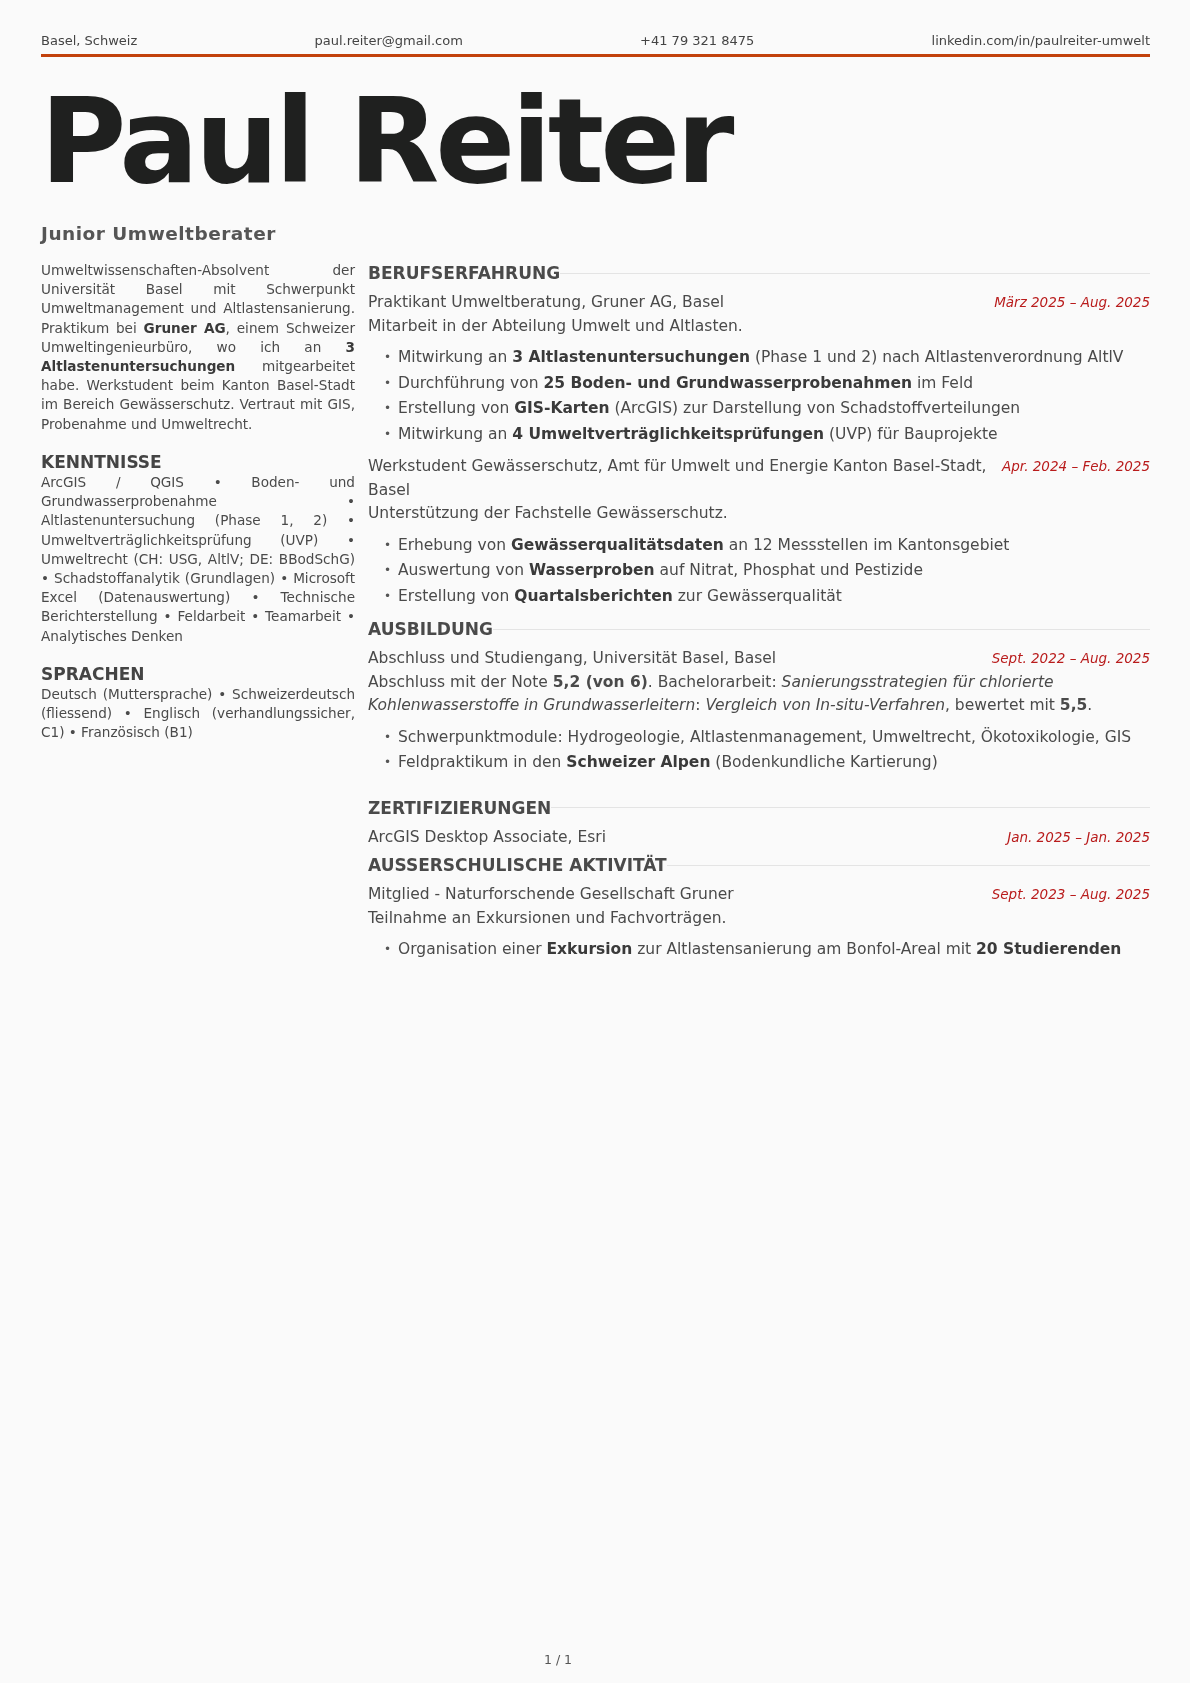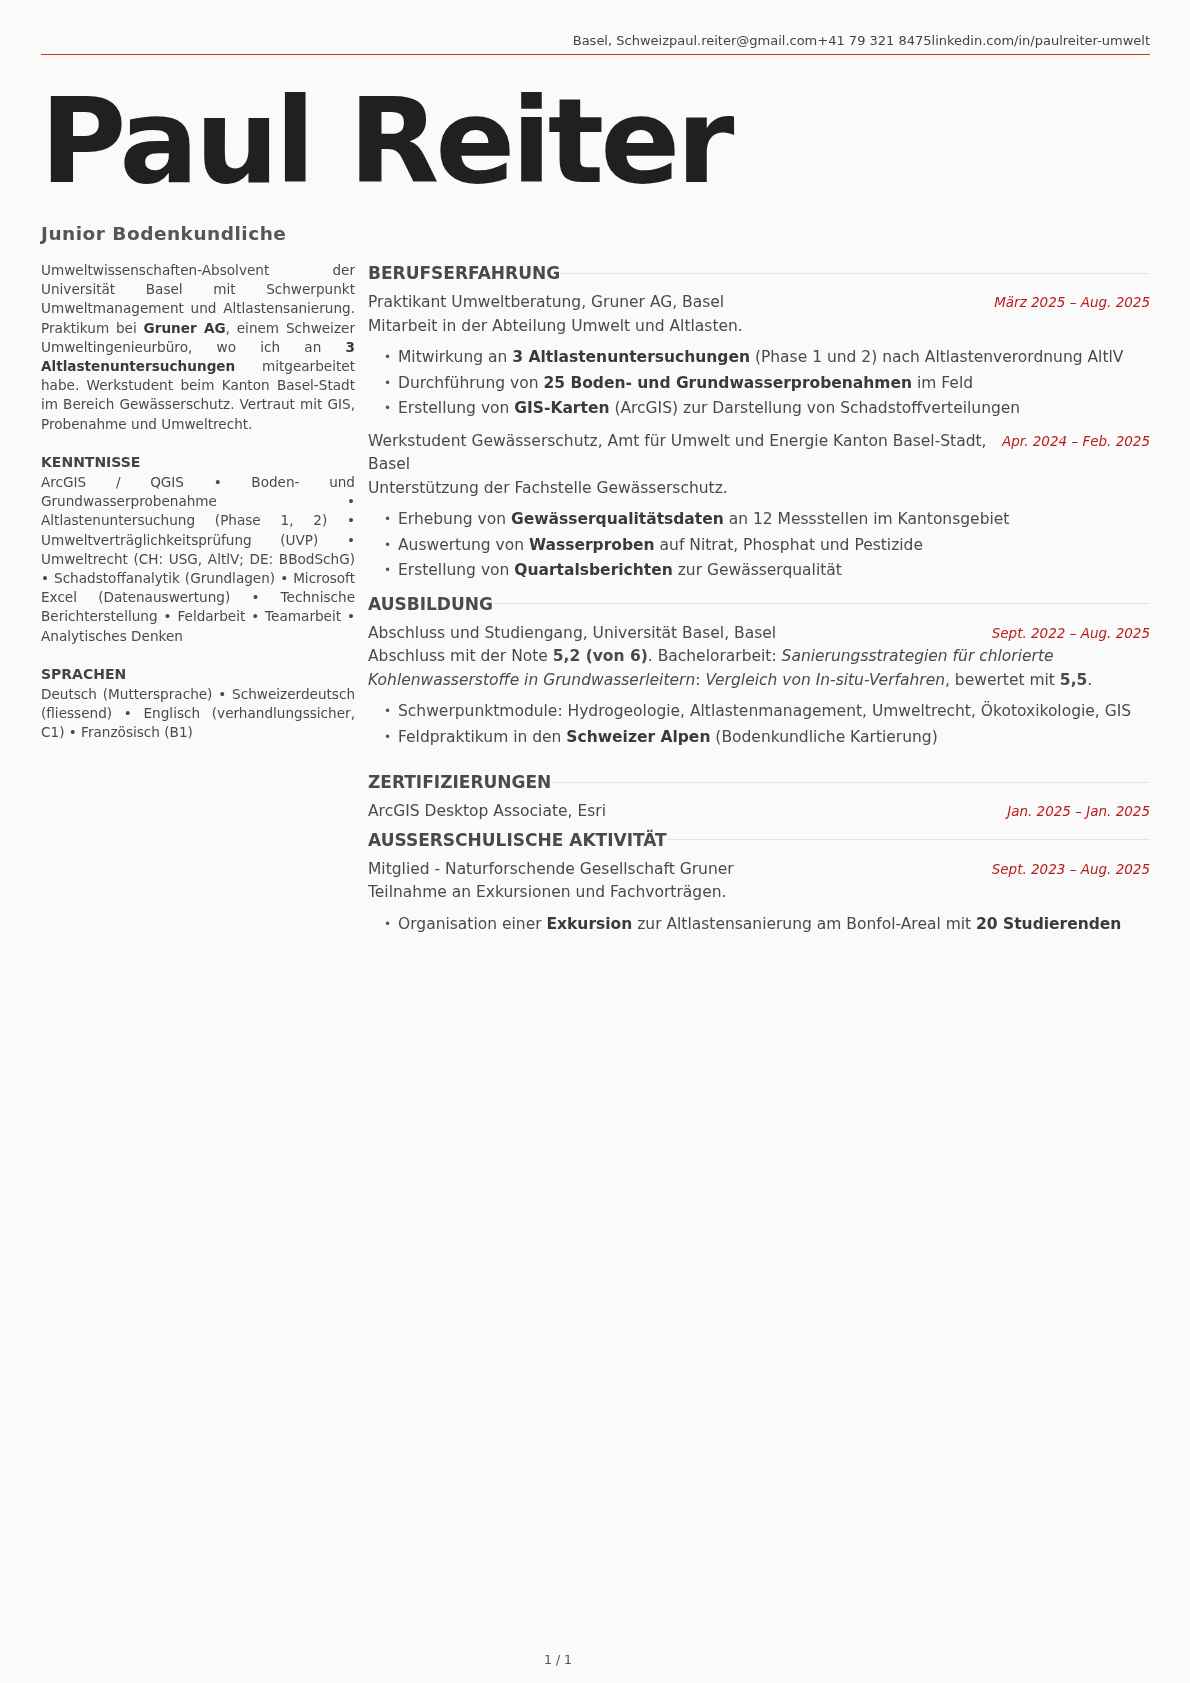--- a/index.html
+++ b/index.html
@@ -6,45 +6,45 @@
     body {
       width: 1190px; height: 1683px;
       background: #fafafa;
       font-family: "DejaVu Sans", sans-serif;
       color: #4a4a4a;
       position: relative;
       overflow: hidden;
     }
     .contact-bar {
       position: absolute; left: 41px; top: 33px; width: 1109px;
-      display: flex; justify-content: flex-end;
+      display: flex; justify-content: space-between;
       font-size: 13px; color: #444;
       padding-bottom: 6px;
-      border-bottom: 1px solid #c2410c;
+      border-bottom: 3px solid #c2410c;
     }
     .contact-bar span { display: inline-block; }
     .name {
       position: absolute; left: 40px; top: 82px;
       font-family: "DejaVu Sans", sans-serif;
       font-weight: bold; font-size: 118px; letter-spacing: -4px;
       color: #1f201f; line-height: 1; margin: 0;
     }
     .job-title {
       position: absolute; left: 41px; top: 223px;
       font-size: 18.5px; font-weight: bold; color: #555; letter-spacing: 0.5px;
     }
     .left-col {
       position: absolute; left: 41px; top: 261px; width: 314px;
       font-size: 13.6px; line-height: 19.2px; color: #4a4a4a;
       text-align: justify;
     }
     .left-col p { margin: 0; hyphens: manual; }
     .left-col b { color: #3a3a3a; }
     .left-heading {
-      font-size: 14px; font-weight: bold; color: #444; margin: 19px 0 1px 0;
+      font-size: 17px; font-weight: bold; color: #444; margin: 19px 0 1px 0;
       text-align: left;
     }
     .right-col {
       position: absolute; left: 368px; top: 261px; width: 782px;
       font-size: 15.5px; color: #4a4a4a; line-height: 23.5px;
     }
     .section-heading {
       display: flex; align-items: center; 
       font-size: 17px; font-weight: bold; color: #4a4a4a; margin: 0;
       line-height: 24px;
@@ -75,21 +75,21 @@
 <body>
 
 <div class="contact-bar">
   <span>Basel, Schweiz</span>
   <span>paul.reiter@gmail.com</span>
   <span>+41 79 321 8475</span>
   <span>linkedin.com/in/paulreiter-umwelt</span>
 </div>
 
 <h1 class="name">Paul Reiter</h1>
-<div class="job-title">Junior Bodenkundliche</div>
+<div class="job-title">Junior Umweltberater</div>
 
 <div class="left-col">
   <p>
     <span>Umweltwissenschaften-Absolvent der Universität Basel mit Schwerpunkt Umweltmanagement und Altlastensanierung. Praktikum bei </span><b>Gruner AG</b><span>, einem Schweizer Umweltingenieurbüro, wo ich an </span><b>3 Altlastenuntersuchungen</b><span> mitgearbeitet habe. Werkstudent beim Kanton Basel-Stadt im Bereich Gewässerschutz. Vertraut mit GIS, Probenahme und Umweltrecht.</span>
   </p>
 
   <div class="left-heading">KENNTNISSE</div>
   <p>ArcGIS / QGIS • Boden- und Grundwasserprobenahme • Altlastenuntersuchung (Phase 1, 2) • Umweltverträglichkeitsprüfung (UVP) • Umweltrecht (CH: USG, AltlV; DE: BBodSchG) • Schadstoffanalytik (Grundlagen) • Microsoft Excel (Datenauswertung) • Technische Berichterstellung • Feldarbeit • Teamarbeit • Analytisches Denken</p>
 
   <div class="left-heading">SPRACHEN</div>
@@ -107,20 +107,21 @@
     <div class="entry">
       <div class="entry-head">
         <span class="org">Praktikant Umweltberatung, Gruner AG, Basel</span>
         <span class="date">März 2025 – Aug. 2025</span>
       </div>
       <p class="entry-desc">Mitarbeit in der Abteilung Umwelt und Altlasten.</p>
       <ul class="bullets">
         <li><span>Mitwirkung an </span><b>3 Altlastenuntersuchungen</b><span> (Phase 1 und 2) nach Altlastenverordnung AltlV</span></li>
         <li><span>Durchführung von </span><b>25 Boden- und Grundwasserprobenahmen</b><span> im Feld</span></li>
         <li><span>Erstellung von </span><b>GIS-Karten</b><span> (ArcGIS) zur Darstellung von Schadstoffverteilungen</span></li>
+        <li><span>Mitwirkung an </span><b>4 Umweltverträglichkeitsprüfungen</b><span> (UVP) für Bauprojekte</span></li>
       </ul>
     </div>
 
     <div class="entry">
       <div class="entry-head">
         <span class="org">Werkstudent Gewässerschutz, Amt für Umwelt und Energie Kanton Basel-Stadt, Basel</span>
         <span class="date">Apr. 2024 – Feb. 2025</span>
       </div>
       <p class="entry-desc">Unterstützung der Fachstelle Gewässerschutz.</p>
       <ul class="bullets">

